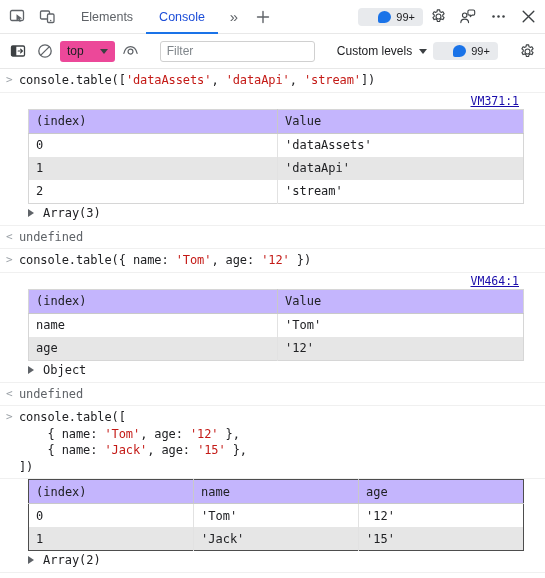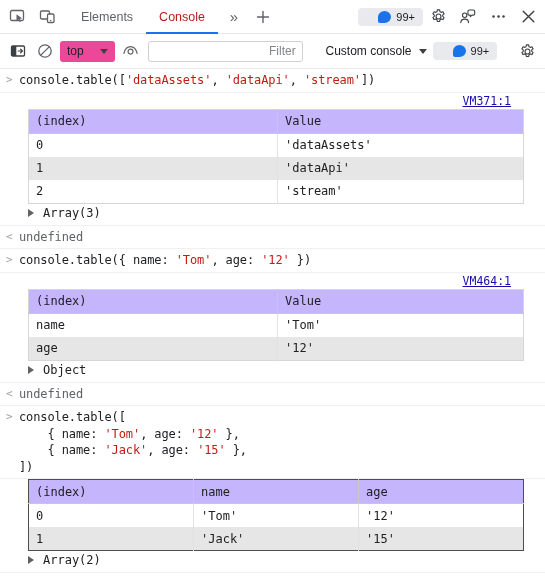--- a/index.html
+++ b/index.html
@@ -28,21 +28,21 @@
     color:#5f6368;flex:none;
   }
   .tb-icon svg{display:block;}
   .tabs{display:flex;align-items:stretch;height:34px;margin-left:6px;}
   .tab{
     display:flex;align-items:center;justify-content:center;
     padding:0 13px;height:34px;
     font-size:12.5px;color:#5f6368;
     position:relative;box-sizing:border-box;white-space:nowrap;
   }
-  .tab.active{color:#b91c1c;}
+  .tab.active{color:#1d4ed8;}
   .tab.active:after{
     content:"";position:absolute;left:0;right:0;bottom:0;height:2px;background:#1a73e8;
   }
   .tb-more{
     width:28px;height:28px;display:flex;align-items:center;justify-content:center;
     color:#5f6368;font-size:15px;flex:none;margin-left:2px;
   }
   .tb-plus{
     width:30px;height:28px;display:flex;align-items:center;justify-content:center;
     color:#5f6368;flex:none;
@@ -85,22 +85,21 @@
   .caret{
     width:0;height:0;border-left:4.5px solid transparent;border-right:4.5px solid transparent;
     border-top:5.5px solid #3c4043;display:block;
   }
   .filter-input{
     flex:0 0 auto;width:155px;height:21px;
     border:1px solid #d0d0d0;border-radius:3px;
     background:#fff;font-size:12px;color:#202124;
     padding:0 6px;box-sizing:border-box;
     font-family:"Liberation Sans",sans-serif;
-    margin-left:4px;
-    text-align:right;
+    margin-left:16px;
   }
   .filter-input::placeholder{color:#80868b;}
   .levels{
     display:flex;align-items:center;gap:7px;
     font-size:12px;color:#202124;flex:none;
     padding:0 6px;white-space:nowrap;
   }
 
   
   .console{
@@ -126,21 +125,21 @@
     letter-spacing:-0.1px;
   }
   .str{color:#c41a16;}
   .result{
     display:flex;align-items:flex-start;
     padding:3px 4px 3px 6px;color:#5f6368;
   }
   .result .code{color:#5f6368;}
 
   
-  .tblblock{padding:0 12px 2px 0;border-bottom:1px solid #f0f0f0;position:relative;}
+  .tblblock{padding:0 4px 2px 0;border-bottom:1px solid #f0f0f0;position:relative;}
   .vmlink{
     text-align:right;padding:1px 22px 1px 0;
     font-family:"DejaVu Sans Mono","Liberation Mono",monospace;
     font-size:11.5px;
   }
   .vmlink a{color:#1a0dab;text-decoration:underline;}
   table.ctab{
     border-collapse:collapse;
     margin-left:28px;
     width:495px;
@@ -275,21 +274,21 @@
         <path d="M2 9.5 C3.2 4.6 6 2.4 9 2.4 C12 2.4 14.8 4.6 16 9.5" fill="none" stroke="#5f6368" stroke-width="1.3" stroke-linecap="round"></path>
         <circle cx="9" cy="7.6" r="2.6" fill="none" stroke="#5f6368" stroke-width="1.3"></circle>
       </svg>
     </div>
 
     <input class="filter-input" type="text" placeholder="Filter" style="">
 
     <div class="spacer"></div>
 
     <div class="levels">
-      <span>Custom console</span>
+      <span>Custom levels</span>
       <span class="caret"></span>
     </div>
 
     <div class="badge">
       <span class="bubble"></span>
       <span>99+</span>
     </div>
 
     <div class="spacer"></div>
 

